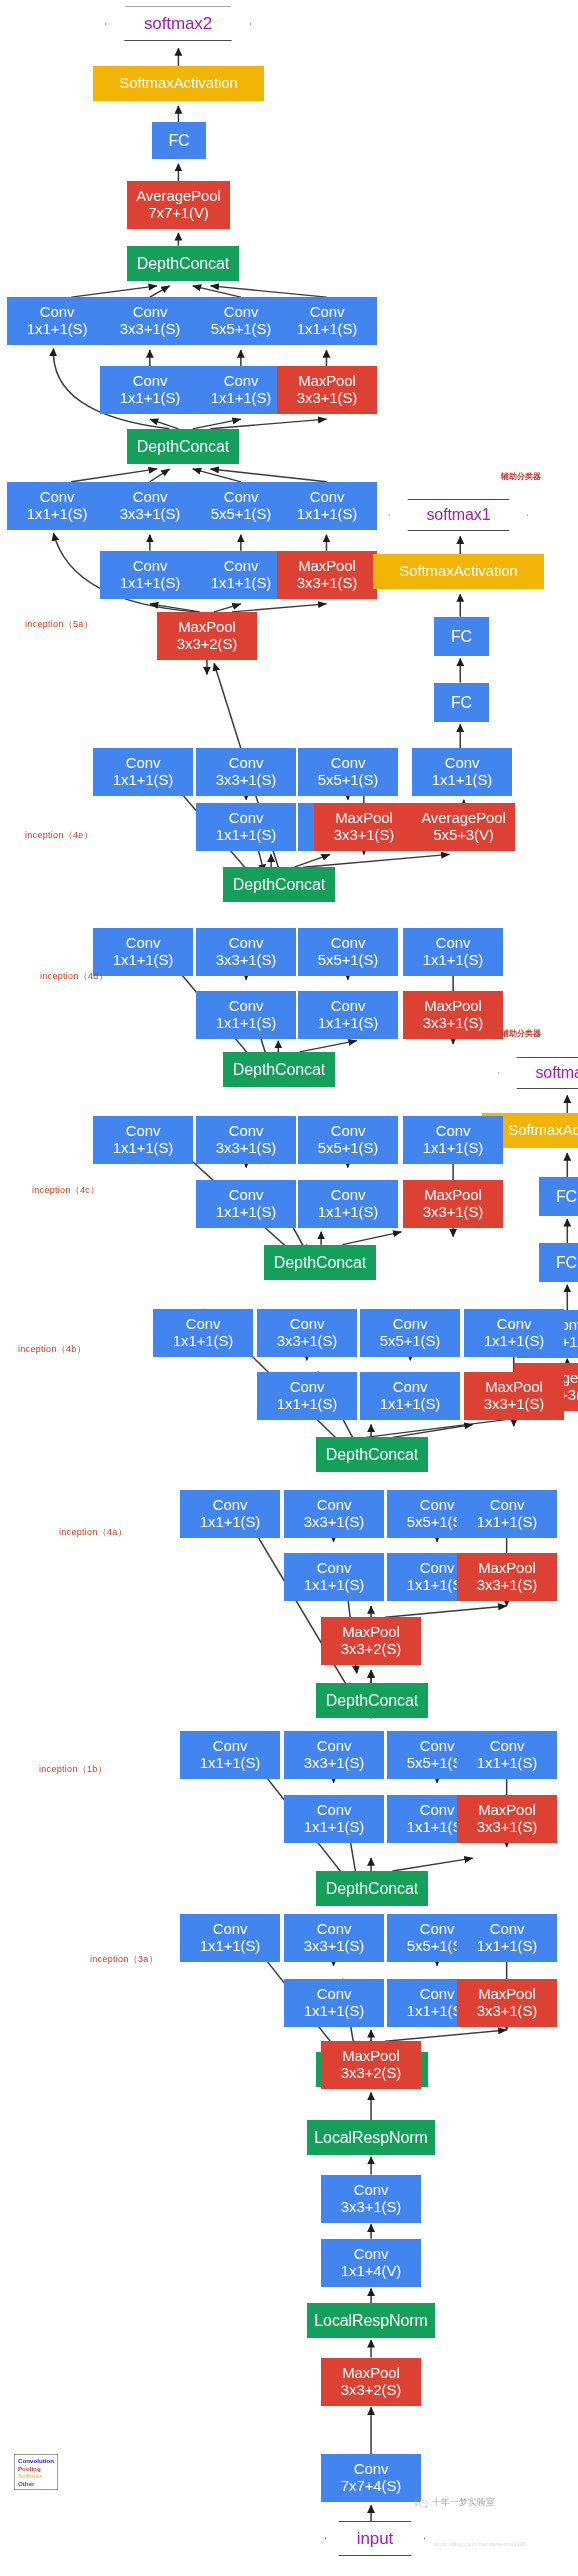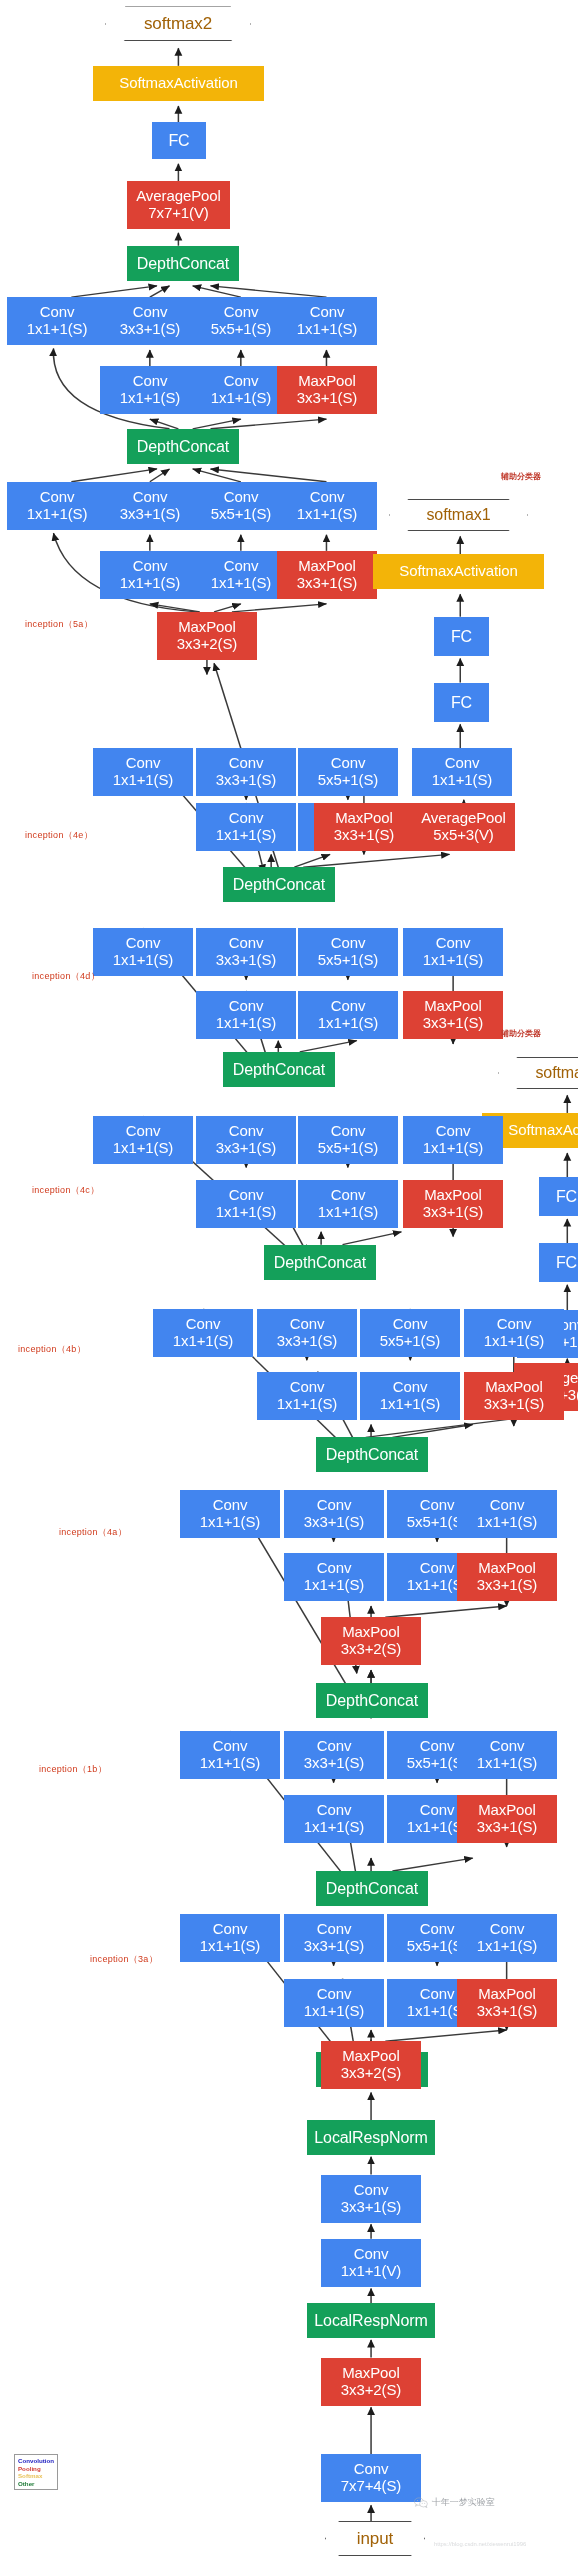--- a/index.html
+++ b/index.html
@@ -34,21 +34,21 @@
     letter-spacing: -0.1px;
   }
   .node .l1 { display: block; }
   .node .l2 { display: block; }
   .n-conv   { background: #4285ef; }
   .n-pool   { background: #dd4134; }
   .n-soft   { background: #f3b408; }
   .n-other  { background: #14a05a; }
   .n-io {
     background: #ffffff;
-    color: #a16207;
+    color: #a21caf;
     border: 0.7px solid #4a4a4a;
     clip-path: polygon(14% 0%, 86% 0%, 100% 50%, 86% 100%, 14% 100%, 0% 50%);
   }
   .grp-label {
     position: absolute;
     color: #d03a1c;
     font-size: 9px;
     white-space: nowrap;
     letter-spacing: 0.3px;
   }
@@ -563,41 +563,41 @@
       </div>
       <div class="node n-other" style="left: 307px; top: 2120px; width: 128px; height: 35px; font-size: 16px;">
         <span class="l1">LocalRespNorm</span>
       </div>
       <div class="node n-conv" style="left: 321px; top: 2175px; width: 100px; height: 48px; font-size: 15px;">
         <span class="l1">Conv</span>
         <span class="l2">3x3+1(S)</span>
       </div>
       <div class="node n-conv" style="left: 321px; top: 2239px; width: 100px; height: 48px; font-size: 15px;">
         <span class="l1">Conv</span>
-        <span class="l2">1x1+1(V)</span>
+        <span class="l2">1x1+4(V)</span>
       </div>
       <div class="node n-other" style="left: 307px; top: 2303px; width: 128px; height: 35px; font-size: 16px;">
         <span class="l1">LocalRespNorm</span>
       </div>
       <div class="node n-pool" style="left: 321px; top: 2358px; width: 100px; height: 48px; font-size: 15px;">
         <span class="l1">MaxPool</span>
         <span class="l2">3x3+2(S)</span>
       </div>
       <div class="node n-conv" style="left: 321px; top: 2454px; width: 100px; height: 48px; font-size: 15px;">
         <span class="l1">Conv</span>
         <span class="l2">7x7+4(S)</span>
       </div>
       <div class="node n-io" style="left: 325px; top: 2521px; width: 100px; height: 35px; font-size: 17px;">
         <span class="l1">input</span>
       </div>
     </div>
   <div id="labels-root">
       <div class="grp-label" style="left: 25px; top: 618px;">inception（5a）</div>
       <div class="grp-label" style="left: 25px; top: 829px;">inception（4e）</div>
-      <div class="grp-label" style="left: 32px; top: 970px;">inception（4d）</div>
+      <div class="grp-label" style="left: 40px; top: 970px;">inception（4d）</div>
       <div class="grp-label" style="left: 32px; top: 1184px;">inception（4c）</div>
       <div class="grp-label" style="left: 18px; top: 1343px; text-align: center;">inception（4b）</div>
       <div class="grp-label" style="left: 43px; top: 1526px; margin-left: 16px;">inception（4a）</div>
       <div class="grp-label" style="left: 39px; top: 1763px;">inception（1b）</div>
       <div class="grp-label" style="left: 50px; top: 1953px; margin-left: 40px;">inception（3a）</div>
     </div>
   <div id="aux-root">
       <div class="aux-label" style="left: 501px; top: 471px;">辅助分类器</div>
       <div class="aux-label" style="left: 501px; top: 1028px;">辅助分类器</div>
     </div>

